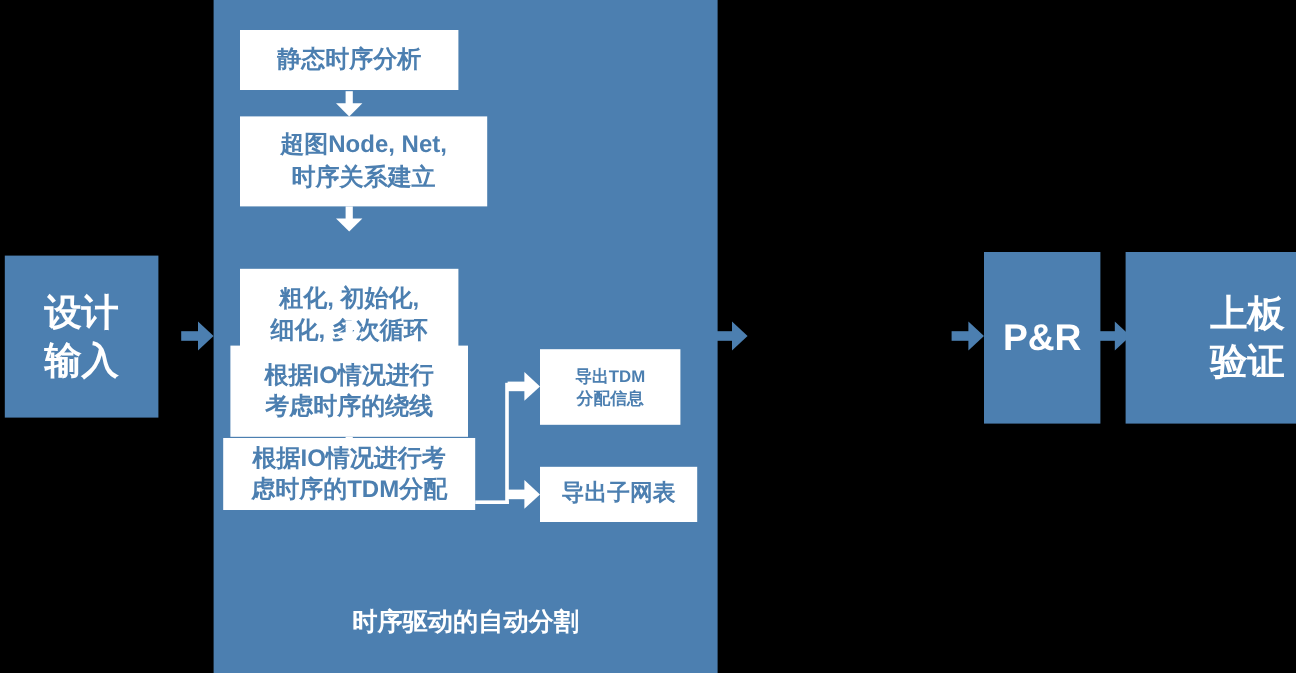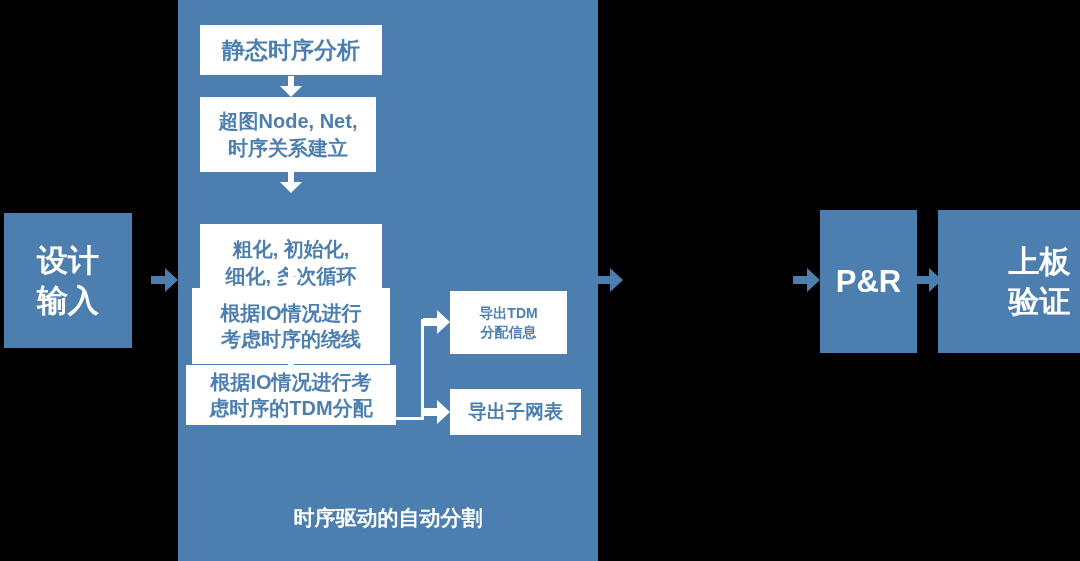--- a/index.html
+++ b/index.html
@@ -49,28 +49,28 @@
   <div class="bluebox" style="left:4px;top:213px;width:128px;height:135px;font-size:31px;">设计
 输入</div>
 
   <div class="harrow" style="left:151px;top:268px;">
     <i class="stem"></i>
     <i class="head"></i>
   </div>
 
   <div class="containerbox" style="left:178px;top:0px;width:420px;height:561px;"></div>
 
-  <div class="whitebox" style="left:200px;top:25px;width:182px;height:50px;font-size:23px;">静态时序分析</div>
+  <div class="whitebox" style="left:200px;top:25px;width:182px;height:50px;font-size:20px;">静态时序分析</div>
 
   <div class="varrow" style="left:280px;top:76px;">
     <i class="stem"></i>
     <i class="head"></i>
   </div>
 
-  <div class="whitebox" style="left:200px;top:97px;width:176px;height:75px;font-size:20px;">超图Node, Net,
+  <div class="whitebox" style="left:200px;top:97px;width:206px;height:75px;font-size:20px;">超图Node, Net,
 时序关系建立</div>
 
   <div class="varrow" style="left:280px;top:172px;">
     <i class="stem"></i>
     <i class="head"></i>
   </div>
 
   <div class="whitebox" style="left:200px;top:190px;width:182px;height:77px;font-size:20px;margin-top:34px;">粗化, 初始化,
 细化, 多次循环</div>
 

